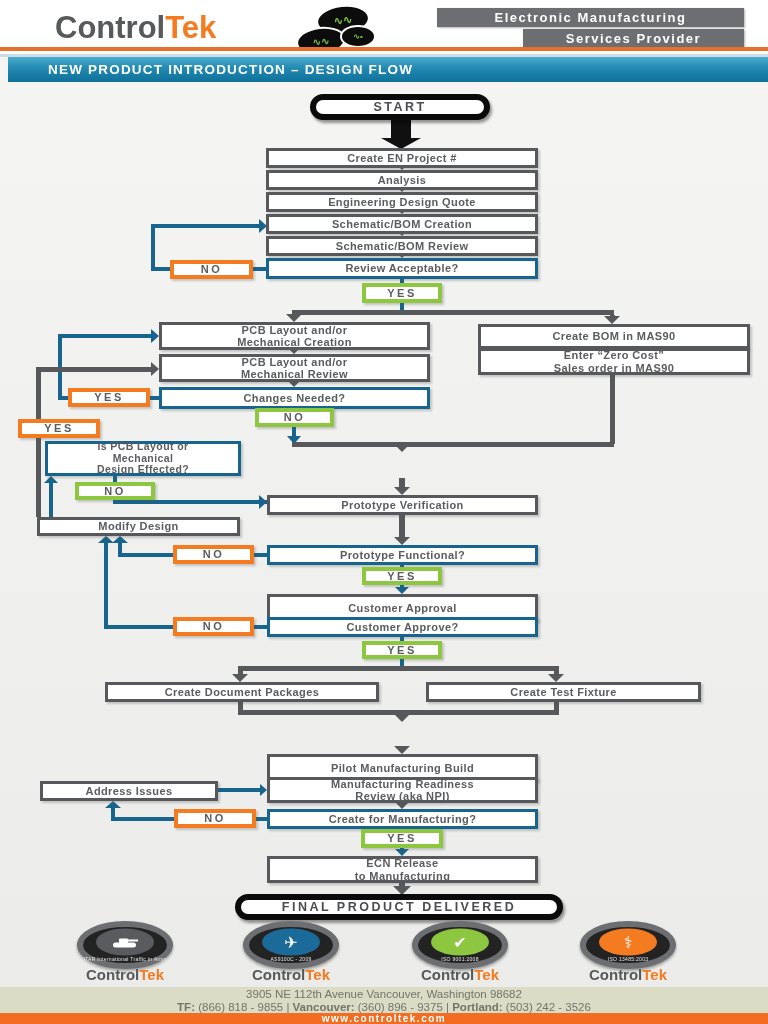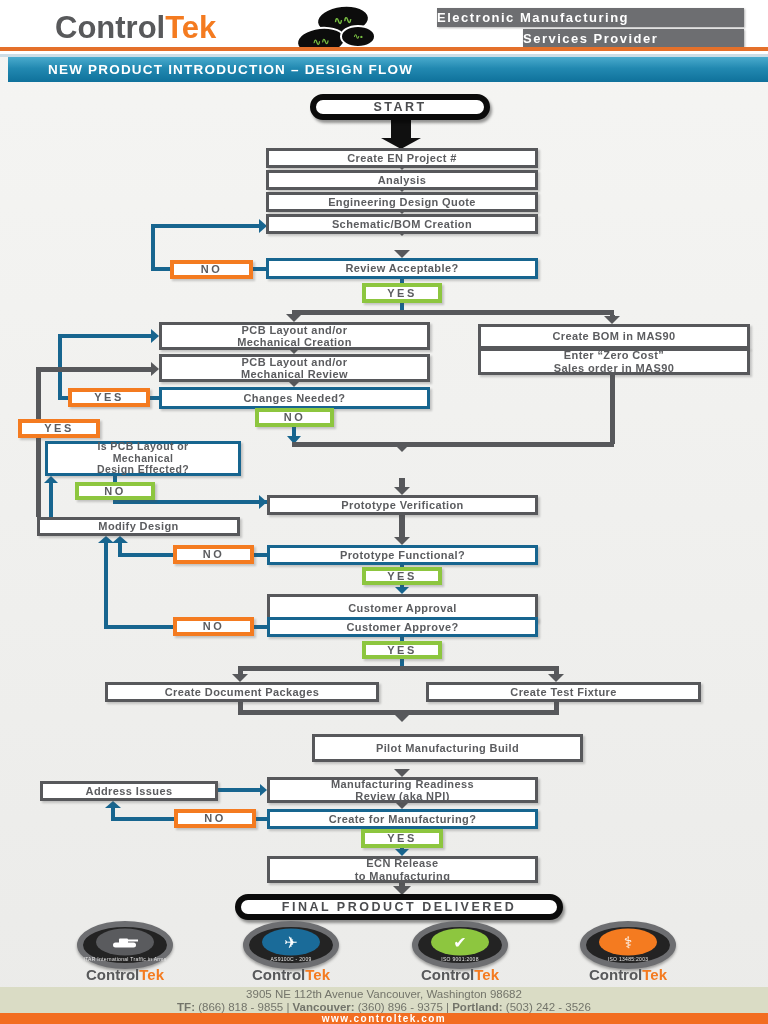--- a/index.html
+++ b/index.html
@@ -6,21 +6,21 @@
   #page{position:relative;width:768px;height:1024px;margin:0 auto;overflow:hidden;
         font-family:"Liberation Sans",sans-serif;background:linear-gradient(180deg,#f5f5f3 0%,#efefed 60%,#ebebe9 100%);}
   
   .hband{position:absolute;left:0;top:0;width:768px;height:47px;background:#ffffff;}
   .logo{position:absolute;left:55px;top:10px;font-size:31px;font-weight:700;letter-spacing:0;}
   .logo .c{color:#58595b;} .logo .t{color:#f47b20;}
   .mark{position:absolute;left:296px;top:3px;width:80px;height:52px;}
   .blob{position:absolute;border-radius:50%;background:#0c0c0c;border:2px solid #fff;
         display:flex;align-items:center;justify-content:center;color:#7ac143;font-weight:700;}
   .tagbox{position:absolute;background:#6d6e71;color:#fff;font-weight:700;font-size:13px;
-        letter-spacing:1.5px;display:flex;align-items:center;
+        letter-spacing:1.5px;display:flex;align-items:center;justify-content:center;
         box-shadow:1px 1px 2px rgba(0,0,0,.3);}
   .rule-o{position:absolute;left:0;top:47px;width:768px;height:4px;background:#e4702a;}
   .rule-w{position:absolute;left:0;top:51px;width:768px;height:3px;background:#ffffff;}
   .rule-bl{position:absolute;left:0;top:54px;width:768px;height:3px;background:#ccdde6;}
   .banner{position:absolute;left:0;top:57px;width:768px;height:25px;
         background:linear-gradient(180deg,#4aabcd 0%,#2289b1 45%,#0f719b 100%);
         color:#fff;font-weight:700;font-size:13.5px;letter-spacing:1.2px;
         display:flex;align-items:center;padding-left:40px;box-sizing:border-box;margin-left:8px;}
   
   .nb{position:absolute;box-sizing:border-box;background:#fff;display:flex;align-items:center;
@@ -164,20 +164,21 @@
       <div class="ln" style="left: 111px; top: 806px; width: 4px; height: 11px; background: rgb(23, 101, 143);"></div>
       <div class="ln" style="left: 105px; top: 801px; width: 0px; height: 0px; border-left: 8px solid transparent; border-right: 8px solid transparent; border-bottom: 7px solid rgb(23, 101, 143);"></div>
     </div>
 
   <div class="nb pill" style="left:310px;top:94px;width:180px;height:26px;">START</div>
 
   <div class="nb proc" style="left:266px;top:148px;width:272px;height:20px;">Create EN Project #</div>
   <div class="nb proc" style="left:266px;top:170px;width:272px;height:20px;">Analysis</div>
   <div class="nb proc" style="left:266px;top:192px;width:272px;height:20px;">Engineering Design Quote</div>
   <div class="nb proc" style="left:266px;top:214px;width:272px;height:20px;">Schematic/BOM Creation</div>
+  <div class="nb proc" style="left:266px;top:236px;width:272px;height:20px;">Schematic/BOM Review</div>
   <div class="nb dec" style="left:266px;top:258px;width:272px;height:21px;">Review Acceptable?</div>
   <div class="nb tno" style="left:170px;top:260px;width:83px;height:19px;">NO</div>
   <div class="nb tyes" style="left:362px;top:283px;width:80px;height:20px;">YES</div>
 
   <div class="nb proc" style="left:159px;top:322px;width:271px;height:28px;">PCB Layout and/or
 Mechanical Creation</div>
   <div class="nb proc" style="left:159px;top:354px;width:271px;height:28px;">PCB Layout and/or
 Mechanical Review</div>
   <div class="nb dec" style="left:159px;top:387px;width:271px;height:22px;">Changes Needed?</div>
   <div class="nb tno" style="left:68px;top:388px;width:82px;height:19px;">YES</div>
@@ -198,21 +199,21 @@
   <div class="nb dec" style="left:267px;top:545px;width:271px;height:20px;">Prototype Functional?</div>
   <div class="nb tno" style="left:173px;top:545px;width:81px;height:19px;">NO</div>
   <div class="nb tyes" style="left:362px;top:567px;width:80px;height:18px;">YES</div>
   <div class="nb proc" style="left:267px;top:594px;width:271px;height:28px;">Customer Approval</div>
   <div class="nb dec" style="left:267px;top:617px;width:271px;height:20px;">Customer Approve?</div>
   <div class="nb tno" style="left:173px;top:617px;width:81px;height:19px;">NO</div>
   <div class="nb tyes" style="left:362px;top:641px;width:80px;height:18px;">YES</div>
 
   <div class="nb proc" style="left:105px;top:682px;width:274px;height:20px;">Create Document Packages</div>
   <div class="nb proc" style="left:426px;top:682px;width:275px;height:20px;">Create Test Fixture</div>
-  <div class="nb proc" style="left:267px;top:734px;width:271px;height:28px;margin-left:45px;">Pilot Manufacturing Build</div>
+  <div class="nb proc" style="left:267px;top:754px;width:271px;height:28px;">Pilot Manufacturing Build</div>
   <div class="nb proc" style="left:267px;top:777px;width:271px;height:26px;">Manufacturing Readiness
 Review (aka NPI)</div>
   <div class="nb proc" style="left:40px;top:781px;width:178px;height:20px;">Address Issues</div>
   <div class="nb dec" style="left:267px;top:809px;width:271px;height:20px;">Create for Manufacturing?</div>
   <div class="nb tno" style="left:174px;top:809px;width:82px;height:19px;">NO</div>
   <div class="nb tyes" style="left:361px;top:829px;width:82px;height:19px;">YES</div>
   <div class="nb proc" style="left:267px;top:856px;width:271px;height:27px;">ECN Release
 to Manufacturing</div>
   <div class="nb pill" style="left:235px;top:894px;width:328px;height:26px;">FINAL PRODUCT DELIVERED</div>
 

